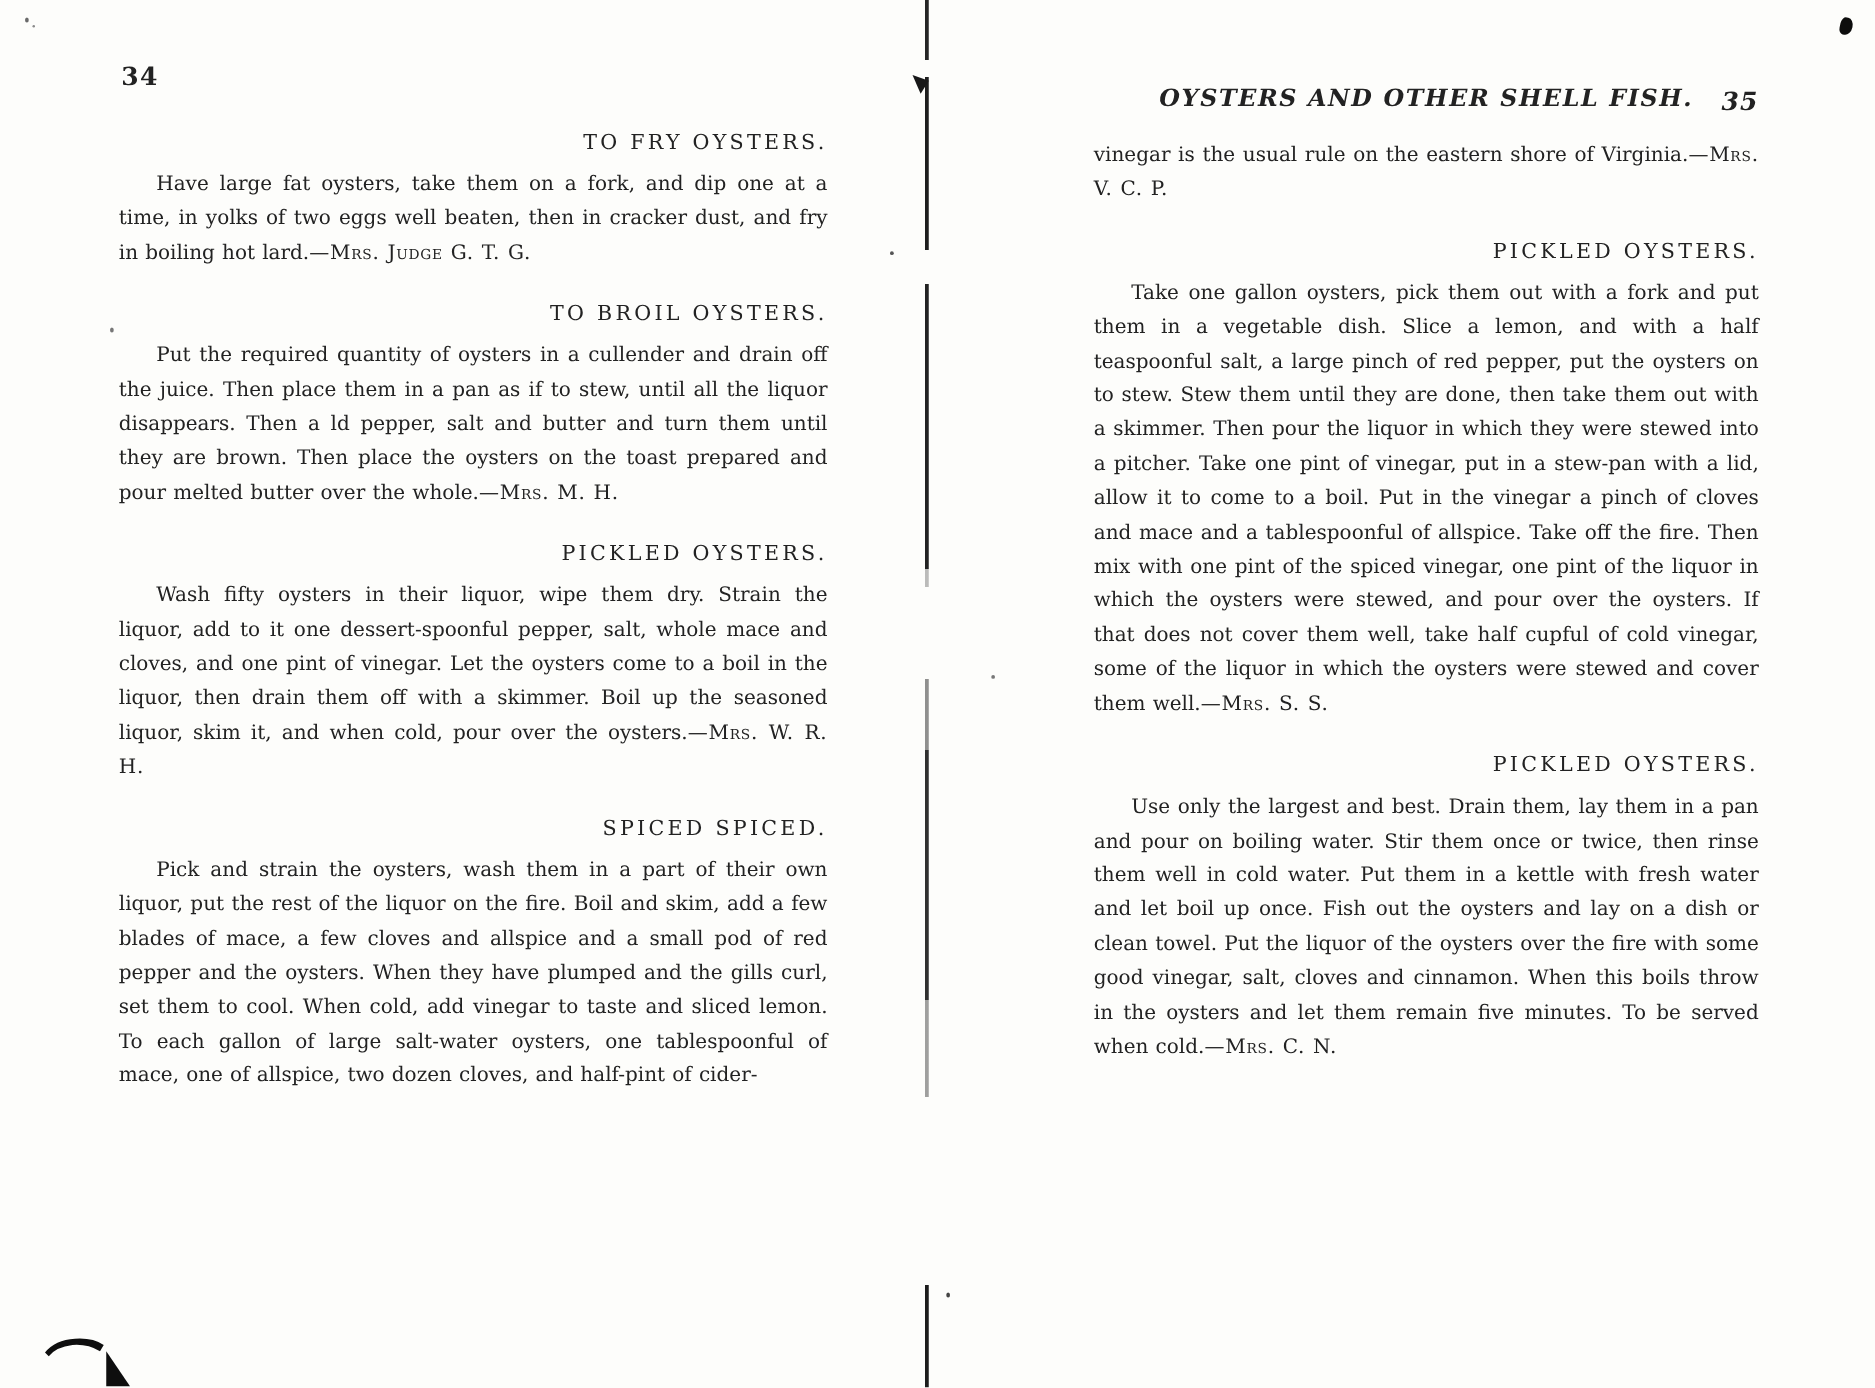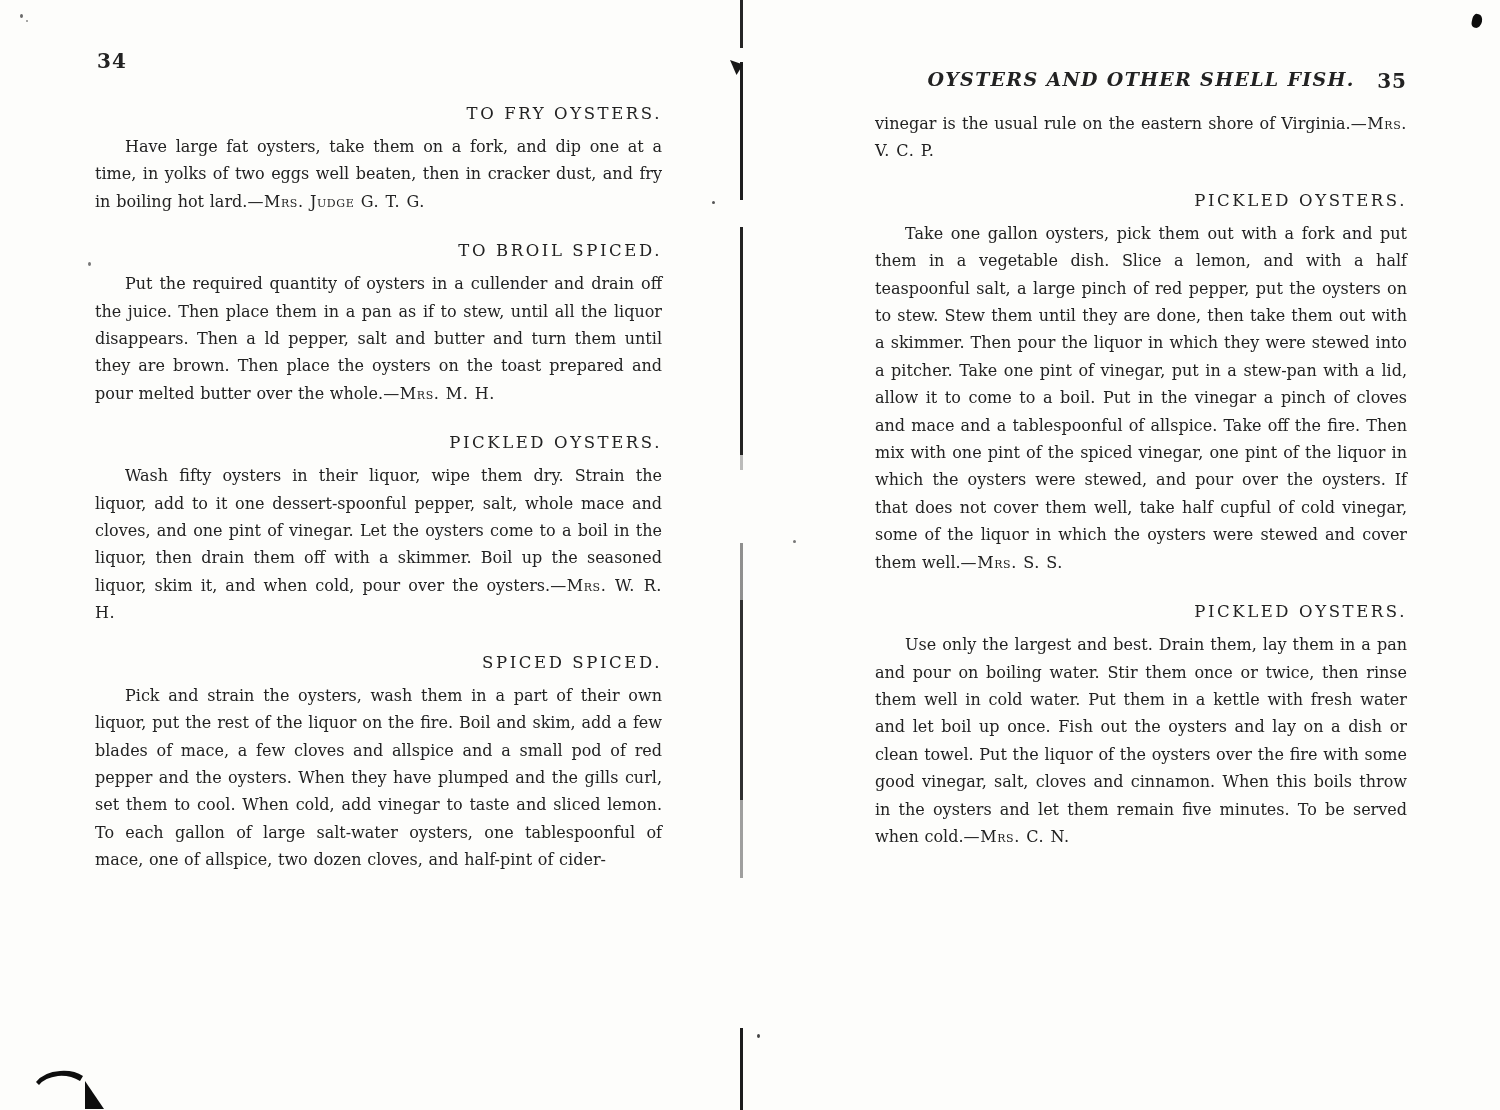--- a/index.html
+++ b/index.html
@@ -39,21 +39,21 @@
 
   .speck{position:absolute;border-radius:50%;}
 
   .page{position:absolute;}
   .page-left{left:95px;top:48px;width:567px;}
   .page-right{left:875px;top:68px;width:532px;}
 
   .page-header{position:relative;height:30px;margin-bottom:6px;}
   .page-num{font-size:20px;font-weight:bold;letter-spacing:1px;}
   .num-left{position:absolute;left:2px;top:1px;}
-  .num-right{position:absolute;right:0;top:1px;}
+  .num-right{position:absolute;right:0;top:1px;font-style:italic;}
   .running-head{
     position:absolute;left:0;right:0;top:0;
     text-align:center;font-style:italic;font-weight:bold;
     font-size:19px;letter-spacing:1.3px;
   }
 
   .recipe-title{
     text-align:right;
     font-size:16.5px;font-weight:normal;letter-spacing:2.6px;
     margin:26px 0 10px 0;
@@ -92,21 +92,21 @@
   <section class="page page-left">
     <header class="page-header">
       <span class="page-num num-left">34</span>
     </header>
     <div class="sections" id="left-sections">
         <div>
           <h3 class="recipe-title">TO FRY OYSTERS.</h3>
           <p class="recipe-body"><span>Have large fat oysters, take them on a fork, and dip one at a time, in yolks of two eggs well beaten, then in cracker dust, and fry in boiling hot lard.</span><span class="attribution">—Mrs. Judge G. T. G.</span></p>
         </div>
         <div>
-          <h3 class="recipe-title">TO BROIL SPICED.</h3>
+          <h3 class="recipe-title">TO BROIL OYSTERS.</h3>
           <p class="recipe-body"><span>Put the required quantity of oysters in a cullender and drain off the juice. Then place them in a pan as if to stew, until all the liquor disappears. Then a ld pepper, salt and butter and turn them until they are brown. Then place the oysters on the toast prepared and pour melted butter over the whole.</span><span class="attribution">—Mrs. M. H.</span></p>
         </div>
         <div>
           <h3 class="recipe-title">PICKLED OYSTERS.</h3>
           <p class="recipe-body"><span>Wash fifty oysters in their liquor, wipe them dry. Strain the liquor, add to it one dessert-spoonful pepper, salt, whole mace and cloves, and one pint of vinegar. Let the oysters come to a boil in the liquor, then drain them off with a skimmer. Boil up the seasoned liquor, skim it, and when cold, pour over the oysters.</span><span class="attribution">—Mrs. W. R. H.</span></p>
         </div>
         <div>
           <h3 class="recipe-title">SPICED SPICED.</h3>
           <p class="recipe-body"><span>Pick and strain the oysters, wash them in a part of their own liquor, put the rest of the liquor on the fire. Boil and skim, add a few blades of mace, a few cloves and allspice and a small pod of red pepper and the oysters. When they have plumped and the gills curl, set them to cool. When cold, add vinegar to taste and sliced lemon. To each gallon of large salt-water oysters, one tablespoonful of mace, one of allspice, two dozen cloves, and half-pint of cider-</span></p>
         </div>

